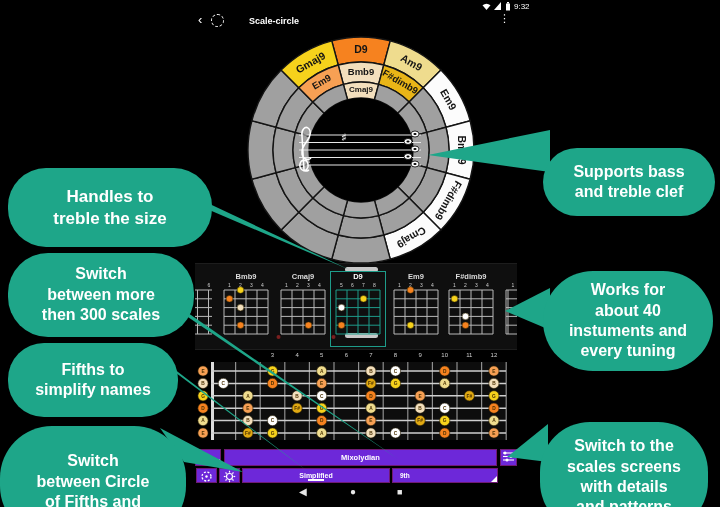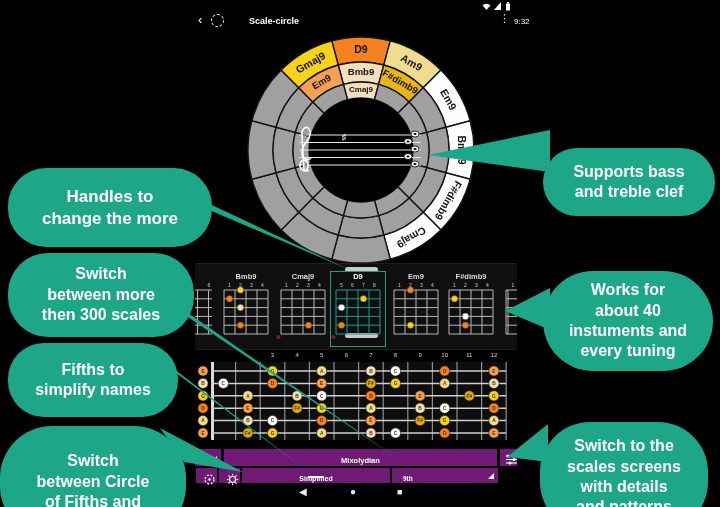--- a/index.html
+++ b/index.html
@@ -1,34 +1,34 @@
 <!DOCTYPE html>
 <html><head>
 <meta charset="utf-8">
 <style>
   html,body{margin:0;padding:0;background:#000;}
   .stage{position:relative;width:720px;height:507px;background:#000;overflow:hidden;
          font-family:"Liberation Sans",sans-serif;}
   .abs{position:absolute;}
   
-  .time{left:514px;top:17px;font-size:8px;color:#fff;}
+  .time{left:514px;top:2px;font-size:8px;color:#fff;}
   .sicon{top:2px;}
   .back{left:198px;top:13px;font-size:13px;color:#fff;line-height:1;}
   .logo{left:211px;top:14px;width:11px;height:11px;border:1.6px dashed #fff;border-radius:50%;}
   .title{left:229px;top:16px;font-size:9px;font-weight:bold;color:#fff;padding-left:20px;}
   .menu{left:499px;top:13px;font-size:11px;color:#fff;line-height:1;}
   
   .chordpanel{left:195px;top:263px;width:322px;height:85px;background:#0f0f0f;border-top:1px solid #1d1d1d;border-bottom:1px solid #1d1d1d;}
   .handle{width:33px;height:5px;border-radius:3px;background:#c9c9c9;left:345px;}
   .chord{position:absolute;top:272px;width:54px;height:74px;}
   .chord .cname{height:9px;text-align:center;font-size:7.5px;font-weight:bold;color:#dcdcdc;line-height:9px;}
   .chord.sel{outline:1px solid #1e9c8a;}
   .chord.sel .cname{color:#fff;}
   
-  .cbox{background:#701a75;border:4px solid #701a75;color:#fff;box-sizing:border-box;}
+  .cbox{background:#6d28d9;border:1px solid #701a75;color:#fff;box-sizing:border-box;}
   .dbox{left:195px;top:449px;width:26px;height:17px;font-size:7.5px;font-weight:bold;text-align:center;line-height:16px;}
   .scalebar{left:224px;top:449px;width:273px;height:17px;font-size:7.5px;font-weight:bold;text-align:center;line-height:16px;}
   .scalesbtn{left:500px;top:449px;width:17px;height:17px;}
   .iconbtn{top:468px;width:21px;height:15px;}
   .b1{left:196px;} .b2{left:219px;}
   .simplified{left:242px;top:468px;width:148px;height:15px;font-size:7px;font-weight:bold;text-align:center;line-height:13px;}
   .simplified .under{position:absolute;left:50%;margin-left:-8px;bottom:1px;width:16px;height:2px;background:#fff;}
   .ninth{left:392px;top:468px;width:106px;height:15px;font-size:6.5px;font-weight:bold;line-height:14px;padding-left:7px;}
   .corner{position:absolute;right:0;bottom:0;width:0;height:0;border-left:6px solid transparent;border-bottom:6px solid #fff;}
   .nav{top:487px;color:#e8e8e8;line-height:1;}
@@ -432,21 +432,21 @@
       <polygon points="150,176 200,206 350,270" fill="#1ea689"></polygon>
       <polygon points="136,282 178,306 398,459" fill="#1ea689"></polygon>
       <polygon points="148,352 178,372 310,473" fill="#1ea689"></polygon>
       <polygon points="160,428 184,462 243,472" fill="#1ea689"></polygon>
       <polygon points="550,130 550,172 428,155" fill="#1ea689"></polygon>
       <polygon points="550,288 550,330 505,311" fill="#1ea689"></polygon>
       <polygon points="548,424 548,462 507,457" fill="#1ea689"></polygon>
     </svg>
   <div id="bubbles">
       <div class="bubble" style="left: 8px; top: 128px; width: 204px; height: 79px; border-radius: 38px; font-size: 17px; background: rgb(30, 166, 137);">Handles to
-change the more</div>
+treble the size</div>
       <div class="bubble" style="left: 8px; top: 213px; width: 186px; height: 84px; border-radius: 40px; font-size: 16px; background: rgb(30, 166, 137);">Switch
 between more
 then 300 scales</div>
       <div class="bubble" style="left: 8px; top: 303px; width: 170px; height: 74px; border-radius: 36px; font-size: 16px; background: rgb(30, 166, 137);">Fifths to
 simplify names</div>
       <div class="bubble" style="left: 0px; top: 386px; width: 186px; height: 112px; border-radius: 52px; font-size: 16px; background: rgb(30, 166, 137);">Switch
 between Circle
 of Fifths and</div>
       <div class="bubble" style="left: 543px; top: 108px; width: 172px; height: 68px; border-radius: 34px; font-size: 16px; background: rgb(30, 166, 137);">Supports bass
 and treble clef</div>

